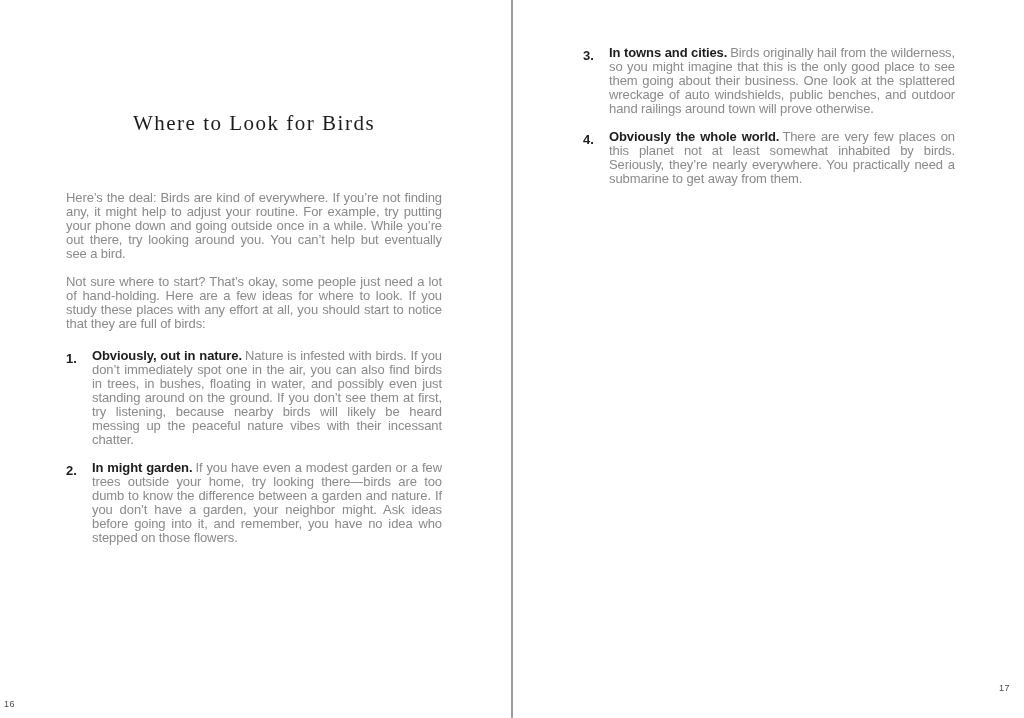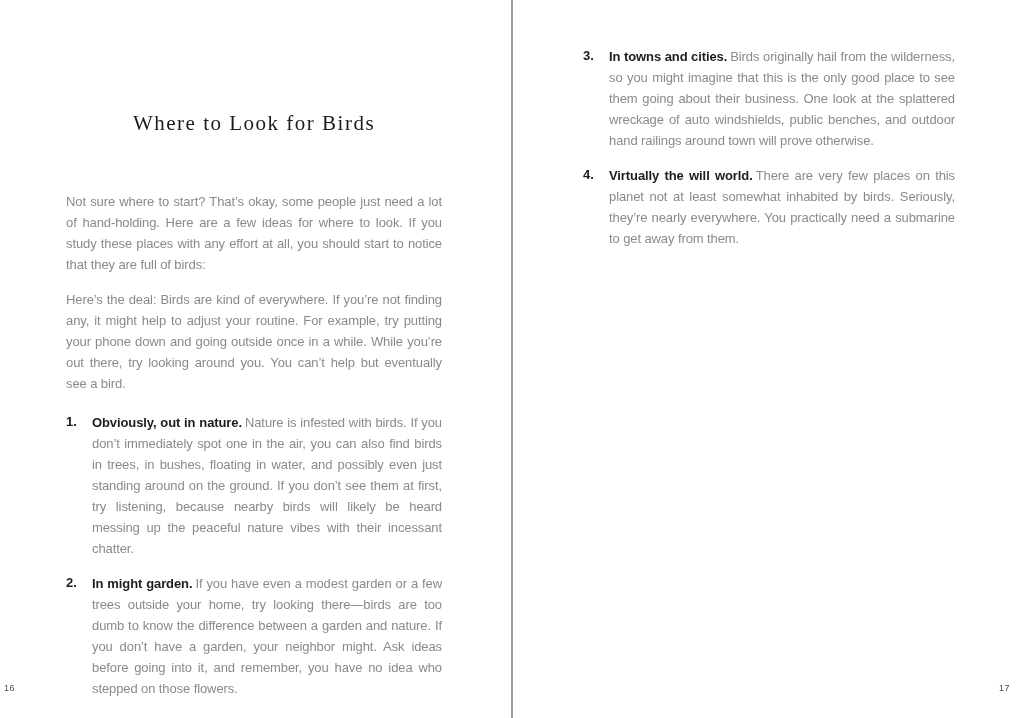--- a/index.html
+++ b/index.html
@@ -40,21 +40,21 @@
     font-weight: 400;
     font-size: 21px;
     letter-spacing: 1.5px;
     color: #1c1c1c;
     text-align: center;
     line-height: 1.25;
     margin: 110px 0 55px 0;
   }
   .body-par, .item-text {
     font-size: 13px;
-    line-height: 21px;
+    line-height: 14px;
     color: #8a8a8a;
     text-align: justify;
     letter-spacing: -0.1px;
     hyphens: manual;
   }
   .body-par { margin: 0 0 14px 0; }
   .num-list { margin-top: 18px; }
   .item {
     display: flex;
     margin: 0 0 14px 0;
@@ -73,33 +73,33 @@
     color: #1d1d1d;
     margin-right: 3px;
   }
   .pagenum {
     position: absolute;
     top: 683px;
     font-size: 9px;
     color: #4a4a4a;
     letter-spacing: 0.5px;
   }
-  .pagenum-left  { left: 4px; }
+  .pagenum-left  { left: 4px; margin-top: 16px; }
   .pagenum-right { left: 999px; text-align: center; }
 </style>
 </head>
 <body>
 
 <div class="spread">
 
   <div class="page page-left">
     <h1 class="title">Where to Look for Birds</h1>
 
+    <p class="body-par">Here’s the deal: Birds are kind of everywhere. If you’re not finding any, it might help to adjust your routine. For example, try putting your phone down and going outside once in a while. While you’re out there, try looking around you. You can’t help but eventually see a bird.</p>
     <p class="body-par">Not sure where to start? That’s okay, some people just need a lot of hand-holding. Here are a few ideas for where to look. If you study these places with any effort at all, you should start to notice that they are full of birds:</p>
-    <p class="body-par">Here’s the deal: Birds are kind of everywhere. If you’re not finding any, it might help to adjust your routine. For example, try putting your phone down and going outside once in a while. While you’re out there, try looking around you. You can’t help but eventually see a bird.</p>
 
     <div class="num-list">
       <div class="item">
         <div class="item-num">1.</div>
         <div class="item-text">
           <span class="lead">Obviously, out in nature.</span><span>Nature is infested with birds. If you don’t immediately spot one in the air, you can also find birds in trees, in bushes, floating in water, and possibly even just standing around on the ground. If you don’t see them at first, try listening, because nearby birds will likely be heard messing up the peaceful nature vibes with their incessant chatter.</span>
         </div>
       </div>
       <div class="item">
         <div class="item-num">2.</div>
@@ -116,21 +116,21 @@
     <div class="num-list" style="margin-top:0;">
       <div class="item">
         <div class="item-num">3.</div>
         <div class="item-text">
           <span class="lead">In towns and cities.</span><span>Birds originally hail from the wilder­ness, so you might imagine that this is the only good place to see them going about their business. One look at the splattered wreckage of auto windshields, public benches, and outdoor hand railings around town will prove otherwise.</span>
         </div>
       </div>
       <div class="item">
         <div class="item-num">4.</div>
         <div class="item-text">
-          <span class="lead">Virtually the will world.</span><span>There are very few places on this planet not at least somewhat inhabited by birds. Seriously, they’re nearly everywhere. You practically need a submarine to get away from them.</span>
+          <span class="lead">Obviously the whole world.</span><span>There are very few places on this planet not at least somewhat inhabited by birds. Seriously, they’re nearly everywhere. You practically need a submarine to get away from them.</span>
         </div>
       </div>
     </div>
   </div>
 
   <div class="pagenum pagenum-left">16</div>
   <div class="pagenum pagenum-right">17</div>
 
 </div>
 

